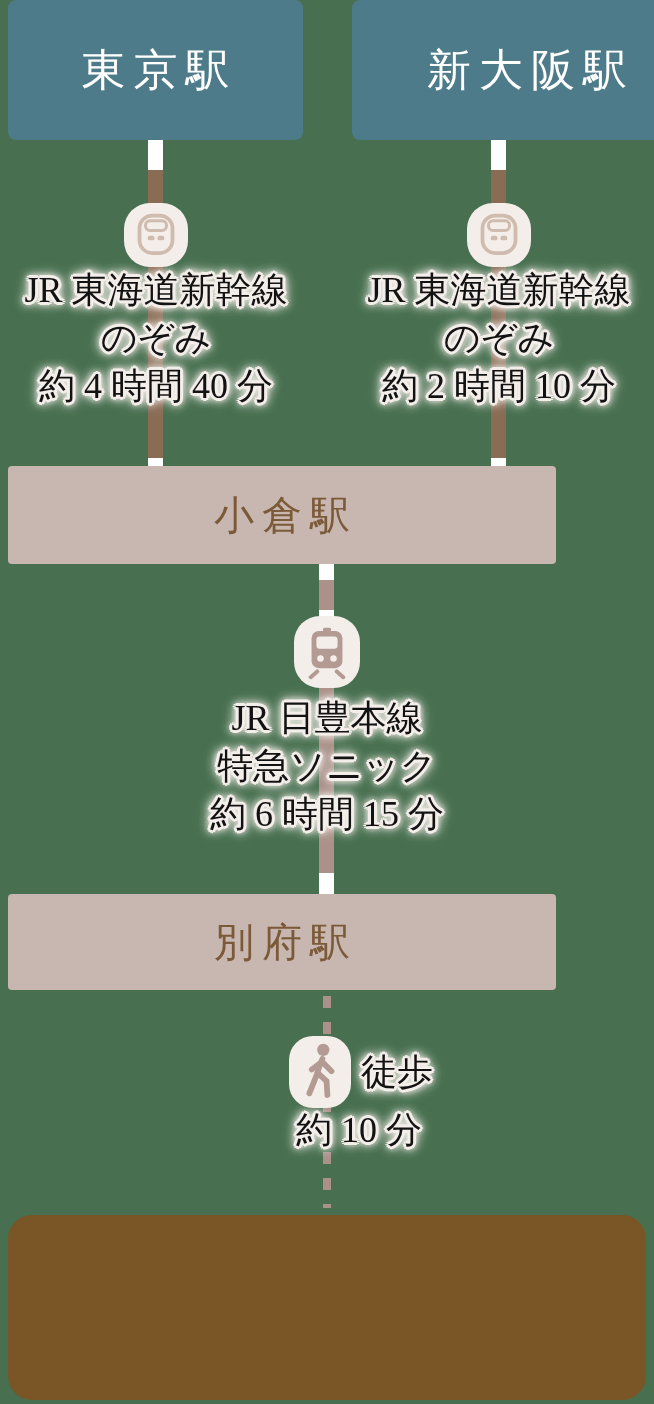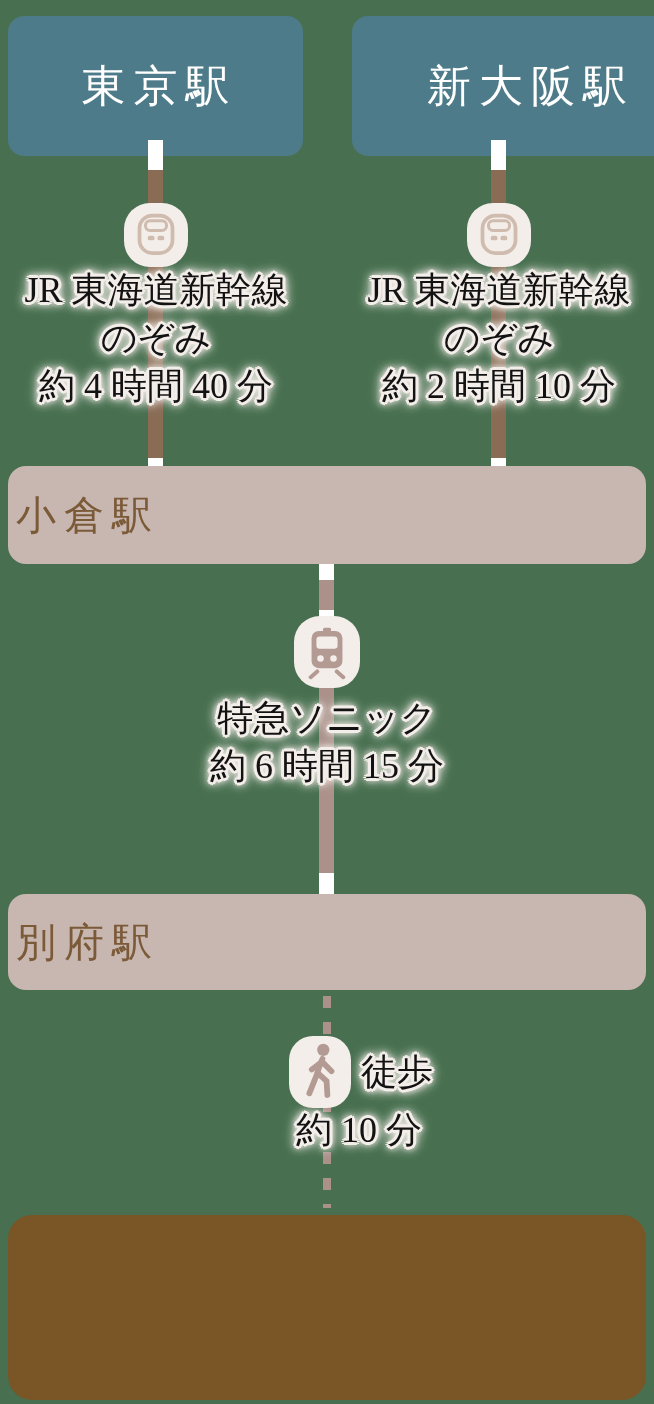--- a/index.html
+++ b/index.html
@@ -5,32 +5,32 @@
   html,body{margin:0;padding:0;}
   .canvas{
     position:relative;
     width:654px;height:1404px;
     background:#487050;
     overflow:hidden;
     font-family:"Liberation Serif","DejaVu Serif",serif;
   }
   
   .station-top{
-    position:absolute;top:16px;height:140px;
-    background:#4e7b89;border-radius:16px;
+    position:absolute;top:0;height:140px;
+    background:#4e7b89;border-radius:8px;
     display:flex;align-items:center;justify-content:center;
   }
   .station-top .st-label{
     color:#ffffff;font-size:44px;letter-spacing:8px;text-indent:8px;
   }
   
   .station-bar{
-    position:absolute;left:8px;width:638px;height:98px;
-    background:#c8b6b1;border-radius:18px;
-    display:flex;align-items:center;justify-content:flex-start;
+    position:absolute;left:8px;width:548px;height:98px;
+    background:#c8b6b1;border-radius:4px;
+    display:flex;align-items:center;justify-content:center;
   }
   .station-bar .st-label{
     color:#7b5a38;font-size:40px;letter-spacing:8px;text-indent:8px;
   }
   
   .conn{position:absolute;width:15px;}
   .connA{background:linear-gradient(to bottom,#ffffff 0 30px,#8a6c55 30px calc(100% - 8px),#ffffff calc(100% - 8px) 100%);}
   .connB{background:linear-gradient(to bottom,#ffffff 0 16px,#ab918a 16px 46px,#ffffff 46px 62px,#ab918a 62px calc(100% - 21px),#ffffff calc(100% - 21px) 100%);}
   .dotted{
     position:absolute;width:8px;
@@ -124,20 +124,21 @@
       <rect x="27" y="4" width="10" height="5" rx="2" fill="#b39b94"></rect>
       <rect x="13" y="8" width="38" height="46" rx="9" fill="#b39b94"></rect>
       <rect x="19" y="15" width="26" height="15" rx="4" fill="#f4eeea"></rect>
       <circle cx="24" cy="42" r="4" fill="#f4eeea"></circle>
       <circle cx="40" cy="42" r="4" fill="#f4eeea"></circle>
       <path d="M20 58 L12 65 M44 58 L52 65" stroke="#b39b94" stroke-width="5" stroke-linecap="round" fill="none"></path>
     </svg>
   </div>
 
   <div class="route-text halo" style="left:157px;top:694px;">
+    <div>JR 日豊本線</div>
     <div>特急ソニック</div>
     <div>約 6 時間 15 分</div>
   </div>
 
   <div class="station-bar" style="top:894px;height:96px;">
     <span class="st-label">別府駅</span>
   </div>
 
   <div class="dotted" style="left:323px;top:996px;height:212px;"></div>
 

